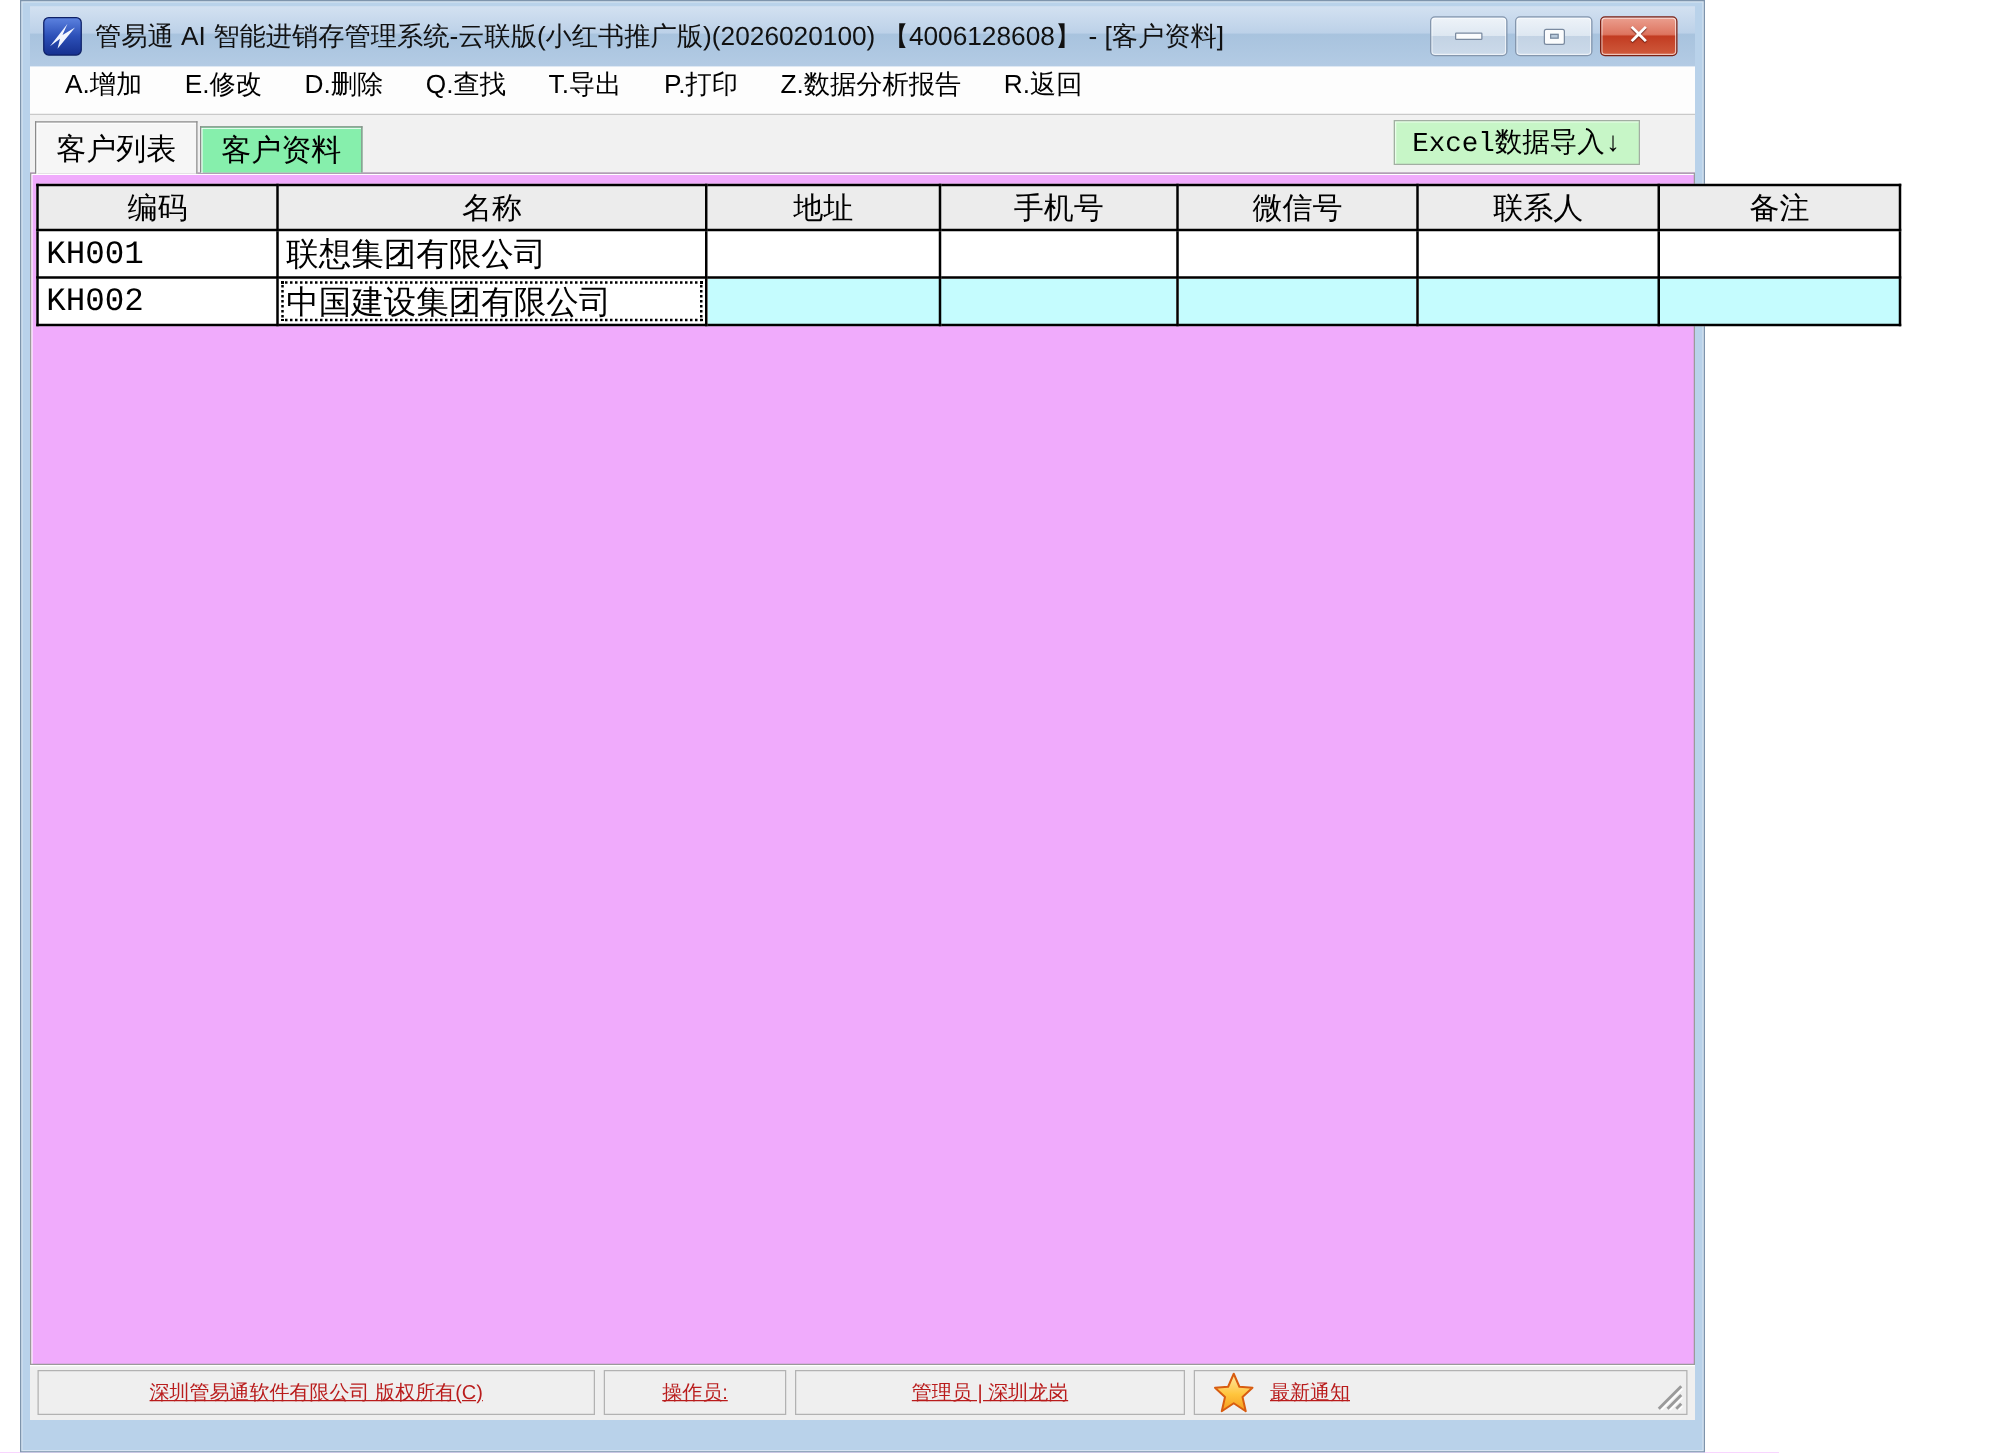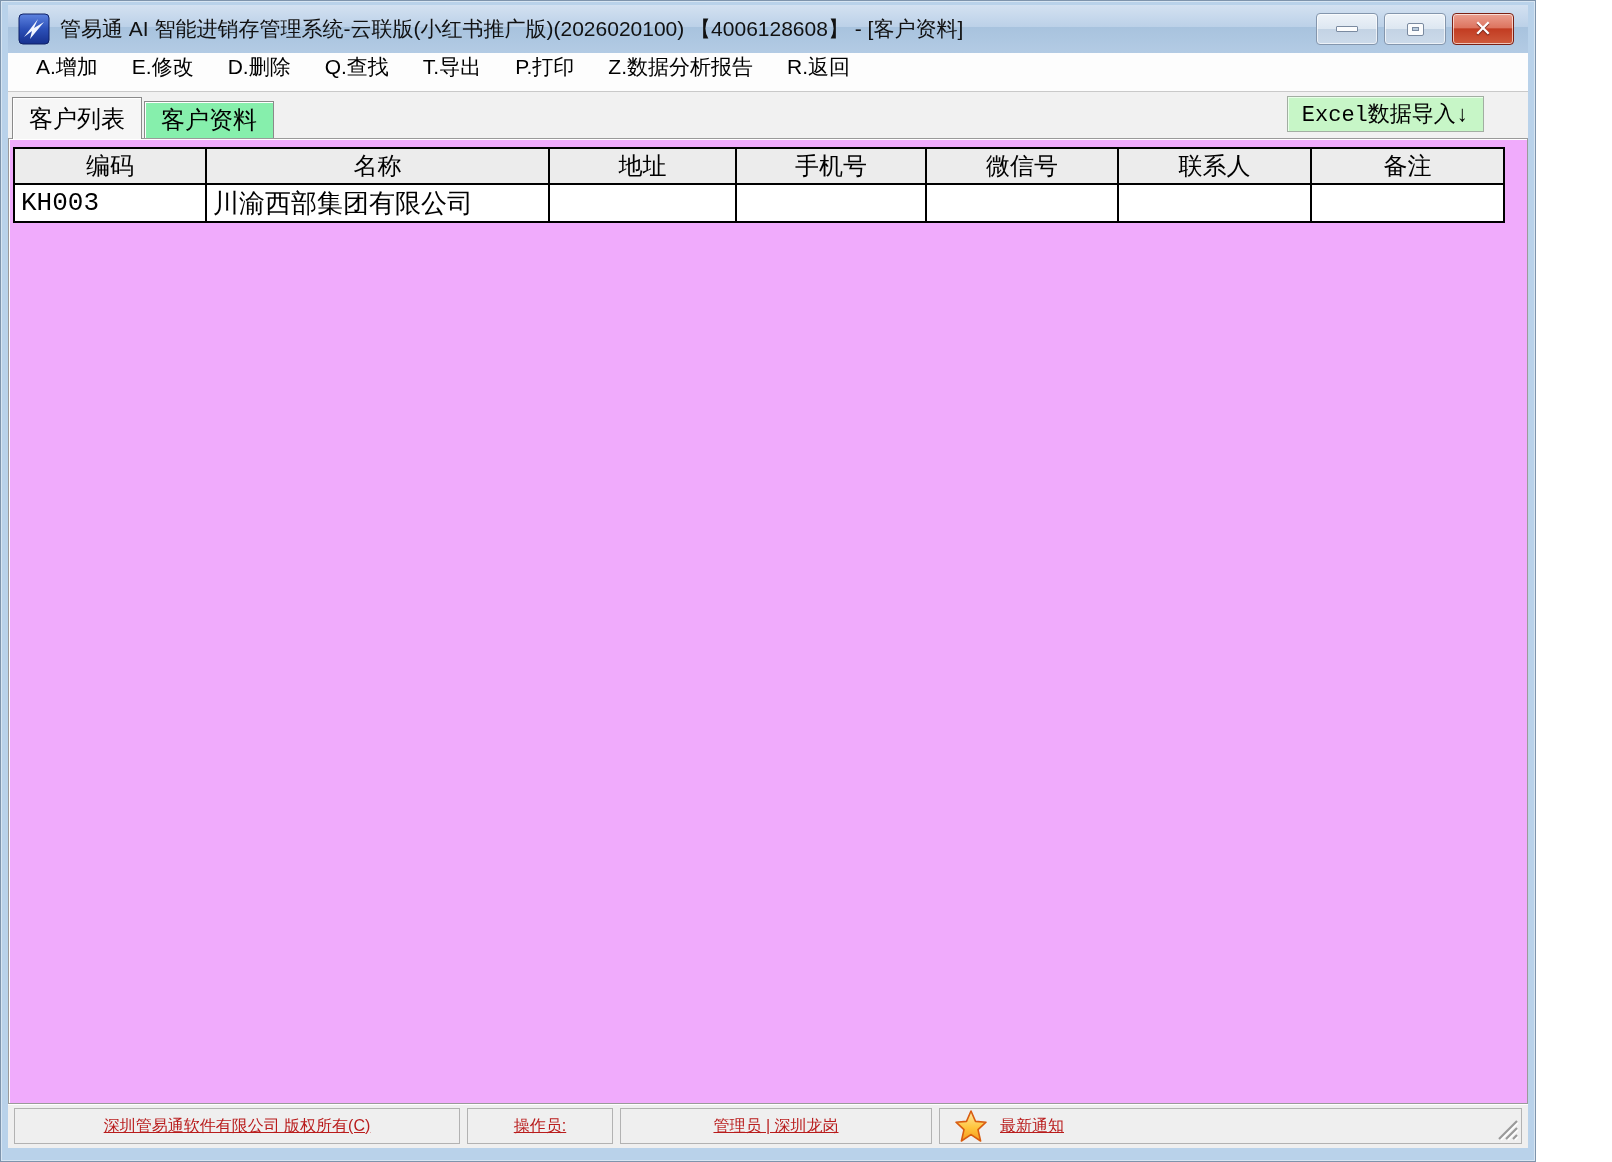--- a/index.html
+++ b/index.html
@@ -1,24 +1,24 @@
 <!DOCTYPE html>
 <html><head>
 <meta charset="utf-8">
 <style>
   * { margin:0; padding:0; box-sizing:border-box; }
   html,body { width:1612px; height:1162px; overflow:hidden;
     font-family:"Liberation Sans", sans-serif; }
 
   .window {
-    position:relative; width:1536px; height:1162px;
+    position:relative; width:1348px; height:1162px;
     background:#b9d2ea;
     box-shadow: inset 0 0 0 1px #7e94ac, inset 0 0 0 2px #d7e5f2;
-    padding:5px 8px 14px 8px;
-    display:flex; flex-direction:column;
+    padding:5px 8px 26px 8px;
+    display:flex; flex-direction:column;margin-left:16px;
   }
 
   
   .titlebar {
     height:48px; display:flex; align-items:center;
     background:linear-gradient(#d3e1f1 0%, #bcd1e8 45%, #a8c3de 46%, #b3cbe4 100%);
     padding:0 4px 0 10px; position:relative;
   }
   .app-icon { width:32px; height:32px; margin-right:10px; flex:0 0 auto; }
   .title-text { font-size:21px; color:#111; white-space:nowrap; overflow:hidden; }
@@ -172,27 +172,36 @@
             <th>名称</th>
             <th>地址</th>
             <th>手机号</th>
             <th>微信号</th>
             <th>联系人</th>
             <th>备注</th>
           </tr>
         </thead>
         <tbody>
           <tr>
-            <td class="code">KH003</td>
-            <td>川渝西部集团有限公司</td>
-            <td></td>
-            <td></td>
-            <td></td>
-            <td></td>
-            <td></td>
+            <td class="code">KH001</td>
+            <td>联想集团有限公司</td>
+            <td></td>
+            <td></td>
+            <td></td>
+            <td></td>
+            <td></td>
+          </tr>
+          <tr class="selected">
+            <td class="code">KH002</td>
+            <td class="focus-cell">中国建设集团有限公司</td>
+            <td class="hl"></td>
+            <td class="hl"></td>
+            <td class="hl"></td>
+            <td class="hl"></td>
+            <td class="hl"></td>
           </tr>
         </tbody>
       </table>
     </div>
   </div>
 
   <div class="statusbar">
     <div class="spanel sp1">深圳管易通软件有限公司 版权所有(C)</div>
     <div class="spanel sp2">操作员:</div>
     <div class="spanel sp3">管理员 | 深圳龙岗</div>

